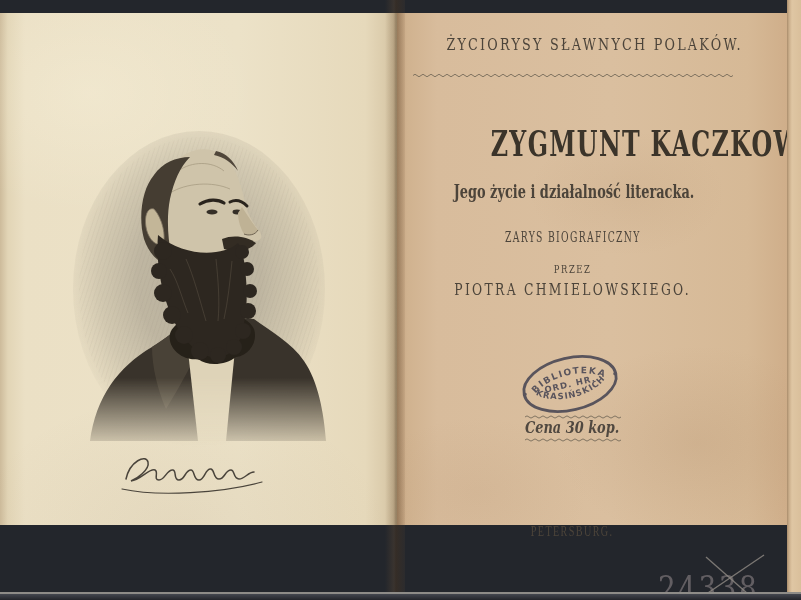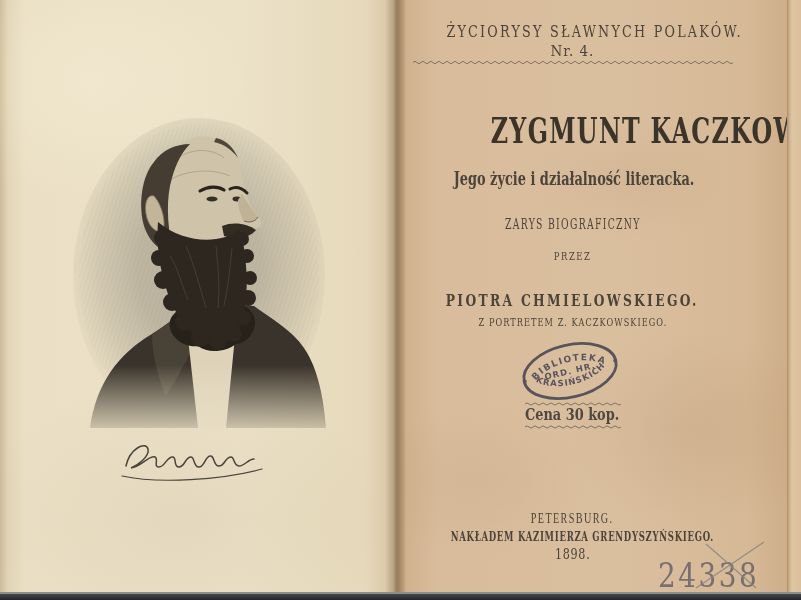--- a/index.html
+++ b/index.html
@@ -1,21 +1,21 @@
 <!DOCTYPE html>
 <html><head>
 <meta charset="utf-8">
 <style>
   html,body{margin:0;padding:0;}
   body{
     width:801px;height:600px;position:relative;overflow:hidden;
     background:#23262c;
     font-family:"DejaVu Serif","Liberation Serif",serif;
   }
-  .page{position:absolute;top:0;height:592px;}
+  .page{position:absolute;top:13px;height:512px;}
   .left-page{
     left:0;width:397px;
     background:
       radial-gradient(300px 200px at 180px 520px, rgba(120,90,60,.07), transparent 70%),
       radial-gradient(220px 160px at 90px 80px, rgba(255,250,230,.25), transparent 75%),
       linear-gradient(to right,#cdbb9b 0px,#e2d5b6 8px,#ebe0c5 25px,#ece2c8 60%,#e6d9bb 92%,#d6c5a4 99%,#bfae8d 100%);
   }
   .right-page{
     left:397px;width:390px;
     background:
@@ -39,25 +39,25 @@
   .col{position:absolute;left:0;top:0;width:351px;height:100%;}
   .line{position:absolute;width:100%;text-align:center;line-height:1;color:#4c443a;white-space:nowrap;}
   .sqz{display:inline-block;transform:scaleX(var(--sx,1));transform-origin:50% 50%;}
   .series{top:23px;font-size:17px;letter-spacing:3px;}
   .nr{top:44px;font-size:15px;letter-spacing:1px;}
   .rule-hdr{position:absolute;top:59px;left:16px;}
   .title{top:112px;font-size:36px;font-weight:bold;color:#3b342a;letter-spacing:2px;}
   .subtitle{top:169px;font-size:19px;font-weight:bold;}
   .genre{top:217px;font-size:14px;letter-spacing:2px;}
   .przez{top:251px;font-size:10.5px;letter-spacing:2px;}
-  .author{top:269px;font-size:16px;font-weight:bold;letter-spacing:3px;margin-top:24px;}
+  .author{top:269px;font-size:16px;font-weight:normal;letter-spacing:3px;}
   .note{top:317px;font-size:11.5px;letter-spacing:1.5px;}
   .stamp{position:absolute;left:113px;top:333px;}
   .rule-price-top{position:absolute;top:401px;left:128px;}
-  .price{top:406px;font-size:17px;font-weight:bold;color:#504840;}
+  .price{top:406px;font-size:17px;font-weight:bold;color:#504840;font-style:italic;}
   .rule-price-bot{position:absolute;top:424px;left:128px;}
   .city{top:511px;font-size:14.5px;letter-spacing:2px;font-family:Liberation Serif, serif;}
   .publisher{top:531px;font-size:12px;font-weight:bold;letter-spacing:1px;}
   .year{top:547px;font-size:15.5px;letter-spacing:1px;}
   .accession{
     position:absolute;left:250px;top:558px;width:135px;text-align:left;
     font-size:34px;color:#6b666a;letter-spacing:3px;opacity:.88;line-height:1;
   }
   .x-mark{position:absolute;left:293px;top:538px;}
   .portrait{position:absolute;left:66px;top:96px;}
@@ -148,23 +148,20 @@
       <path d="M4,40 C40,48 104,44 144,33" stroke="#4a443b" stroke-width="1.2" fill="none" stroke-linecap="round"></path>
     </svg>
   </div>
 
   <div class="page right-page">
     <div class="col">
 
       <div class="line series">
         <span class="sqz" style="--sx:.75">ŻYCIORYSY SŁAWNYCH POLAKÓW.</span>
       </div>
-      <div class="line nr">
-        <span class="sqz" style="--sx:.9">Nr. 4.</span>
-      </div>
 
       <svg class="rule-hdr" width="320" height="7" viewBox="0 0 320 7">
         <defs>
           <pattern id="w1" width="8" height="7" patternUnits="userSpaceOnUse">
             <path d="M0,3.5 Q2,1 4,3.5 Q6,6 8,3.5" stroke="#756a59" stroke-width="0.9" fill="none"></path>
           </pattern>
         </defs>
         <rect width="320" height="7" fill="url(#w1)"></rect>
       </svg>
 
@@ -175,23 +172,20 @@
         <span class="sqz" style="--sx:.68">Jego życie i działalność literacka.</span>
       </div>
       <div class="line genre">
         <span class="sqz" style="--sx:.66">ZARYS BIOGRAFICZNY</span>
       </div>
       <div class="line przez">
         <span class="sqz" style="--sx:.8">PRZEZ</span>
       </div>
       <div class="line author">
         <span class="sqz" style="--sx:.77">PIOTRA CHMIELOWSKIEGO.</span>
-      </div>
-      <div class="line note">
-        <span class="sqz" style="--sx:.71">Z PORTRETEM Z. KACZKOWSKIEGO.</span>
       </div>
 
       <svg class="stamp" width="120" height="76" viewBox="0 0 120 76" role="img">
         <g transform="rotate(-13 60 38)" fill="#3d3d4e" opacity="0.82" font-family="DejaVu Sans, Liberation Sans, sans-serif" font-weight="bold">
           <ellipse cx="60" cy="38" rx="47" ry="26" fill="none" stroke="#3d3d4e" stroke-width="2.8"></ellipse>
           <path id="stArcT" d="M20,46 A41,22 0 0 1 100,46" fill="none"></path>
           <path id="stArcB" d="M18,32 A43,25 0 0 0 102,32" fill="none"></path>
           <text font-size="9" letter-spacing="1.5">
             <textPath href="#stArcT" startOffset="50%" text-anchor="middle">BIBLIOTEKA</textPath>
           </text>
@@ -220,26 +214,20 @@
           <pattern id="w3" width="8" height="6" patternUnits="userSpaceOnUse">
             <path d="M0,3 Q2,0.8 4,3 Q6,5.2 8,3" stroke="#756a59" stroke-width="0.9" fill="none"></path>
           </pattern>
         </defs>
         <rect width="96" height="6" fill="url(#w3)"></rect>
       </svg>
 
       <div class="line city">
         <span class="sqz" style="--sx:.7">PETERSBURG.</span>
       </div>
-      <div class="line publisher">
-        <span class="sqz" style="--sx:.71">NAKŁADEM KAZIMIERZA GRENDYSZYŃSKIEGO.</span>
-      </div>
-      <div class="line year">
-        <span class="sqz" style="--sx:.72">1898.</span>
-      </div>
     </div>
 
     <div class="accession">
       <span class="sqz" style="--sx:.82">24338</span>
     </div>
     <svg class="x-mark" width="80" height="56" viewBox="0 0 80 56">
       <path d="M6,50 L74,4" stroke="#8b8680" stroke-width="1.3" fill="none" opacity="0.85"></path>
       <path d="M16,6 L66,50" stroke="#8b8680" stroke-width="1.3" fill="none" opacity="0.85"></path>
     </svg>
   </div>

